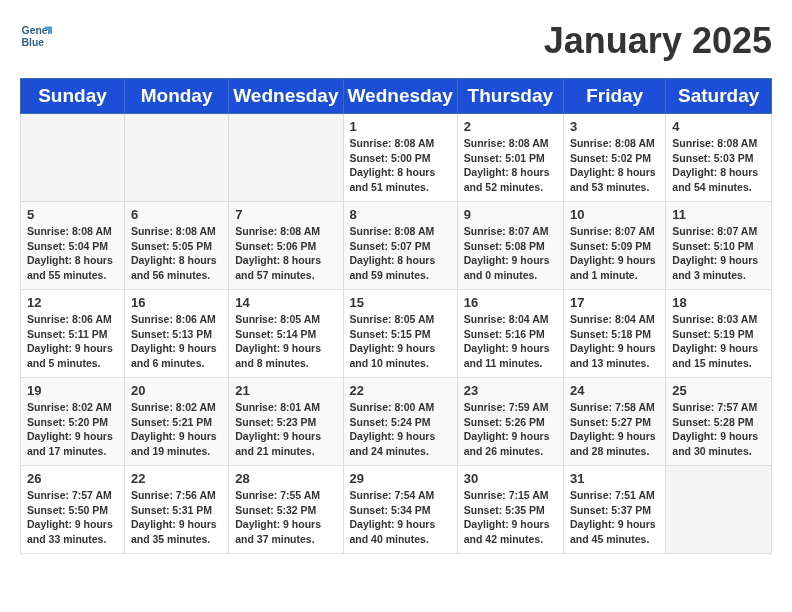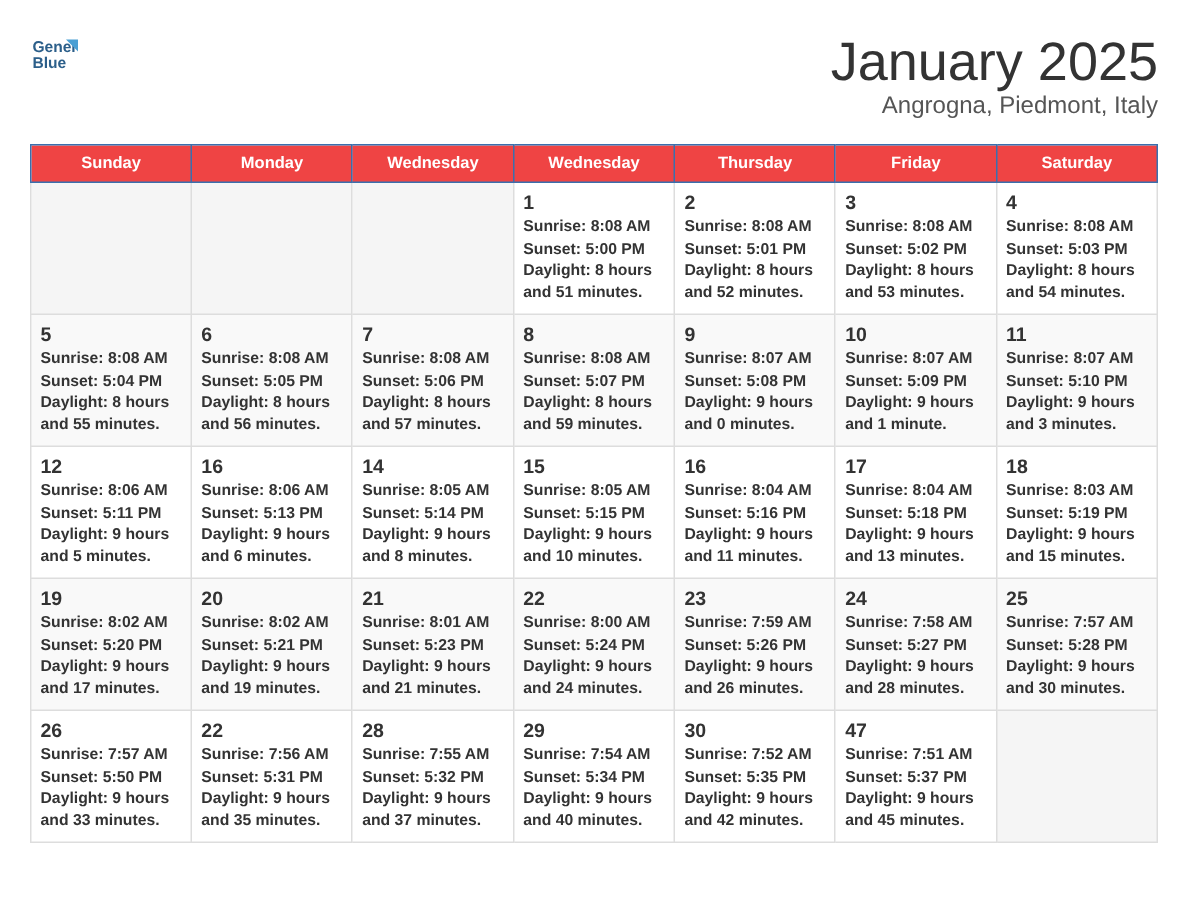--- a/index.html
+++ b/index.html
@@ -23,36 +23,36 @@
     }
     .logo-icon {
       width: 32px;
       height: 32px;
     }
     .title-area {
       text-align: right;
     }
     .month-title {
       font-size: 36px;
-      font-weight: normal;
+      font-weight: bold;
       color: #333;
     }
     .location-title {
       font-size: 16px;
       color: #555;
     }
     .calendar {
       width: 100%;
       border-collapse: collapse;
       border: 1px solid #ccc;
     }
     .calendar th {
-      background-color: #ef4444;
+      background-color: #1d4ed8;
       color: #fff;
-      font-size: 11px;
+      font-size: 19px;
       font-weight: bold;
       text-align: center;
       padding: 6px 4px;
       border: 1px solid #3a6fad;
     }
     .calendar td {
       vertical-align: top;
       padding: 5px 6px;
       font-size: 11px;
       color: #333;
@@ -85,21 +85,20 @@
 <div class="header-area">
   <div class="logo">
     <svg class="logo-icon" viewBox="0 0 40 40">
       <text x="2" y="18" font-size="13" font-weight="bold" fill="#2c5f8a">General</text>
       <text x="2" y="32" font-size="13" font-weight="bold" fill="#2c5f8a">Blue</text>
       <polygon points="30,8 40,8 40,18" fill="#4a9fd4"></polygon>
     </svg>
   </div>
   <div class="title-area">
     <div class="month-title">January 2025</div>
-    <div class="location-title">Angrogna, Piedmont, Italy</div>
   </div>
 </div>
 
 <table class="calendar">
   <thead>
     <tr>
     <th>Sunday</th>
         <th>Monday</th>
         <th>Wednesday</th>
         <th>Wednesday</th>
@@ -290,26 +289,26 @@
 Daylight: 9 hours and 37 minutes.</div>
         </td>
         <td>
           <div class="day-number">29</div>
           <div class="day-info">Sunrise: 7:54 AM
 Sunset: 5:34 PM
 Daylight: 9 hours and 40 minutes.</div>
         </td>
         <td>
           <div class="day-number">30</div>
-          <div class="day-info">Sunrise: 7:52 AM
+          <div class="day-info">Sunrise: 7:15 AM
 Sunset: 5:35 PM
 Daylight: 9 hours and 42 minutes.</div>
         </td>
         <td>
-          <div class="day-number">47</div>
+          <div class="day-number">31</div>
           <div class="day-info">Sunrise: 7:51 AM
 Sunset: 5:37 PM
 Daylight: 9 hours and 45 minutes.</div>
         </td>
         <td class="empty-cell"></td>
       </tr>
     </tbody>
 </table>
 
 </body></html>

